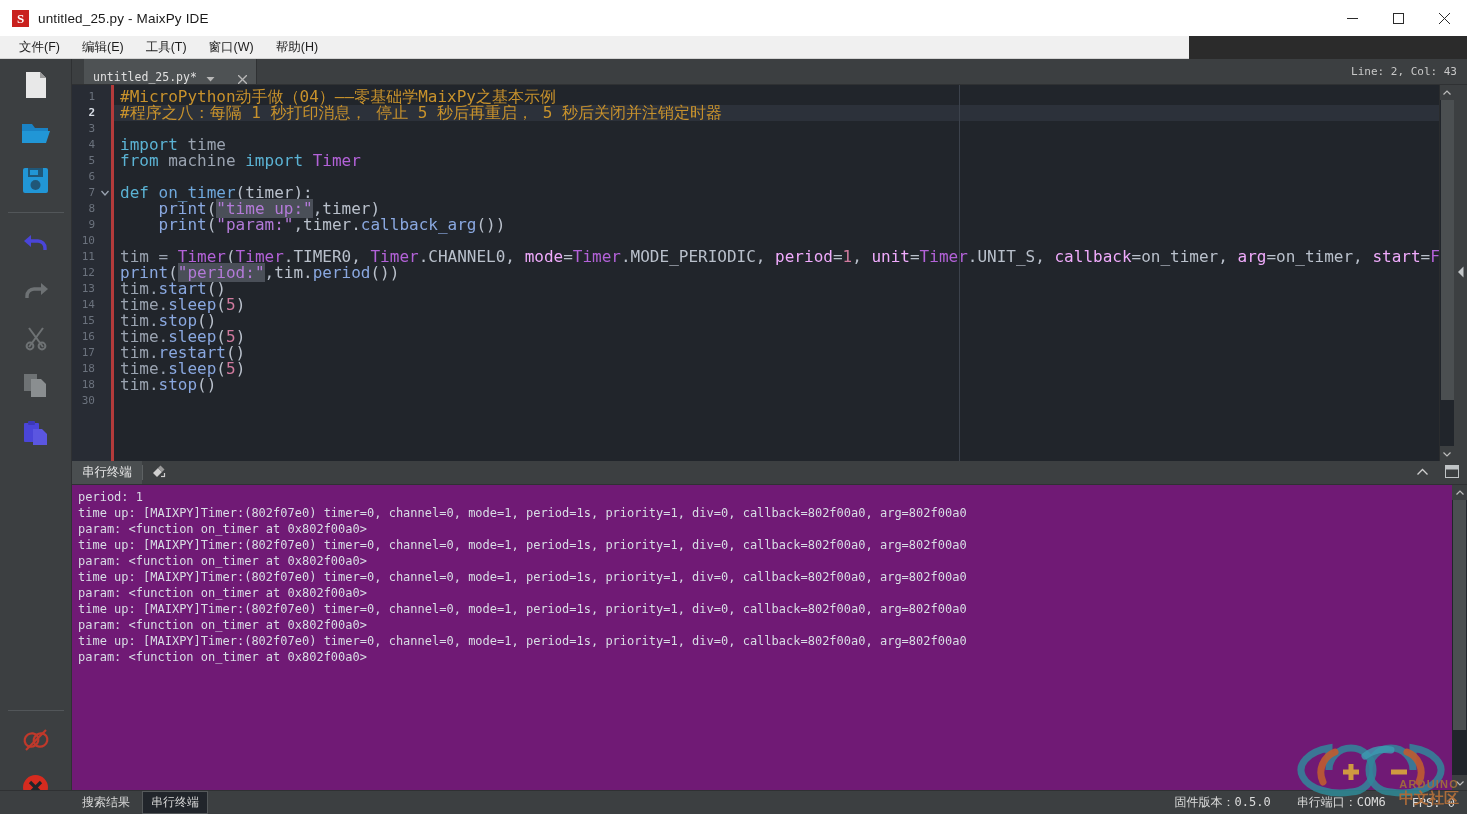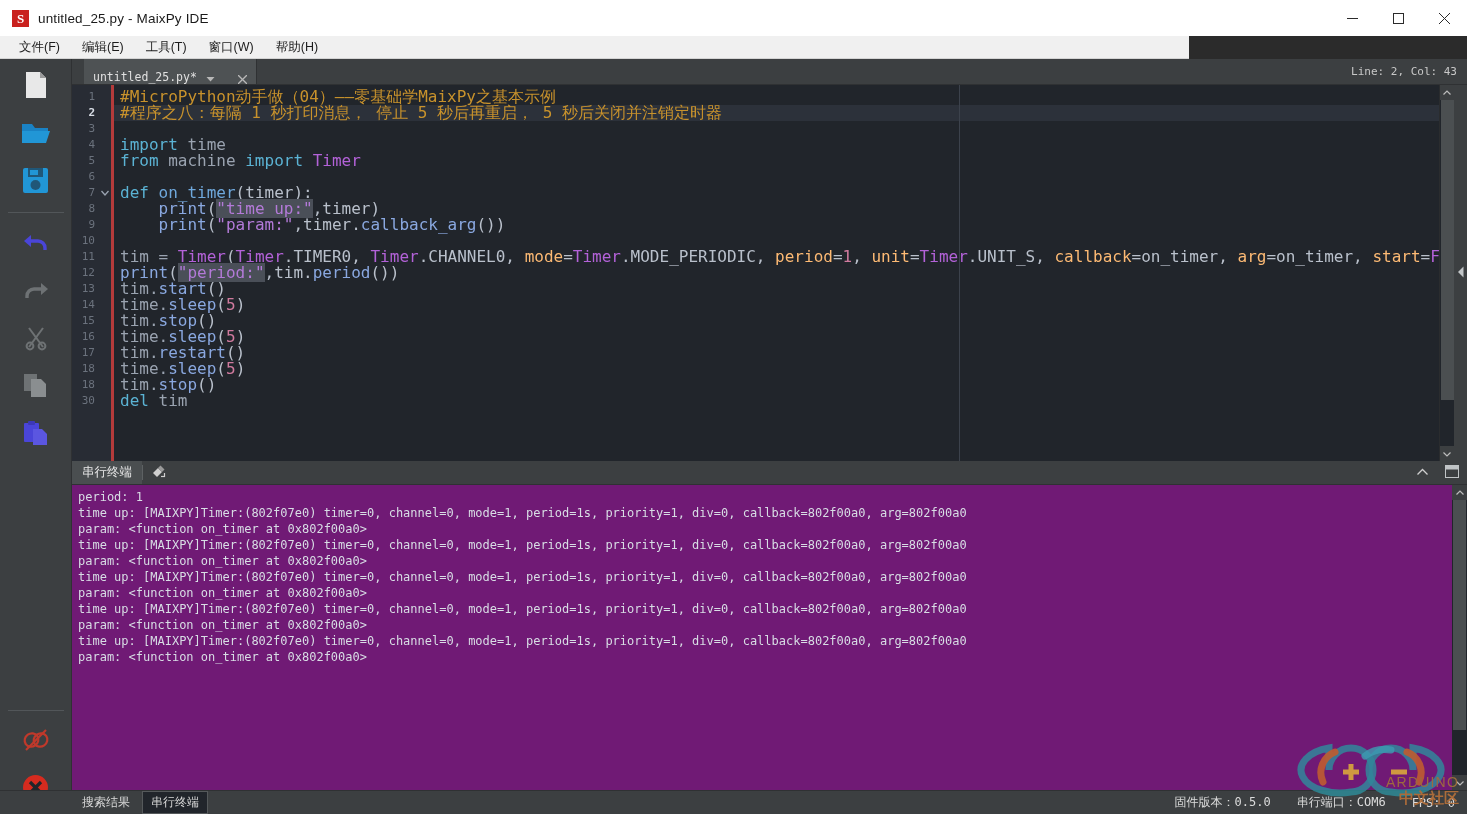--- a/index.html
+++ b/index.html
@@ -117,21 +117,21 @@
     line-height: 16px; white-space: pre; padding-left: 6px; color: #b9c0cb;
   }
   .cline.hl { background: #2c313a; }
   .c-com  { color: #c8922c; }
   .c-kw   { color: #5bb3d4; }
   .c-cls  { color: #b362d8; }
   .c-fn   { color: #8aa8e0; }
   .c-str  { color: #b37ad8; }
   .c-str-sel { color: #b37ad8; background: #4a4f58; }
   .c-num  { color: #d07a9e; }
-  .c-arg  { color: #fdba74; }
+  .c-arg  { color: #f0abfc; }
   .c-op   { color: #b9c0cb; }
   .c-id   { color: #9aa3b0; }
   .c-def  { color: #6fa8dc; }
   #ruler {
     position: absolute; top: 0; bottom: 0; left: 845px; width: 1px;
     background: #3c424c;
   }
   #v-scroll {
     position: absolute; right: 13px; top: 26px; width: 15px; height: 376px;
     background: #2f3234; border-left: 1px solid #2a2c2e;
@@ -205,21 +205,21 @@
     font-family: "DejaVu Sans Mono", monospace;
   }
 
   
   #watermark {
     position: absolute; right: 2px; bottom: 2px;
     width: 170px; height: 82px; pointer-events: none; opacity: .92;
   }
   #wm-text {
     position: absolute; right: 6px; bottom: 22px;
-    font-size: 14px; font-weight: normal; color: #a1703c;
+    font-size: 11px; font-weight: bold; color: #a1703c;
     letter-spacing: 1.2px; font-family: "Liberation Sans", sans-serif;
   }
   #wm-text2 {
     position: absolute; right: 6px; bottom: 4px;
     font-size: 15px; font-weight: bold; color: #b5703a;
   }
 </style>
 </head>
 <body>
 
@@ -429,21 +429,20 @@
           <div class="cline"> </div>
           <div class="cline"><span class="c-id">tim = </span><span class="c-cls">Timer</span><span class="c-op">(</span><span class="c-cls">Timer</span><span class="c-op">.TIMER0, </span><span class="c-cls">Timer</span><span class="c-op">.CHANNEL0, </span><span class="c-arg">mode</span><span class="c-op">=</span><span class="c-cls">Timer</span><span class="c-op">.MODE_PERIODIC, </span><span class="c-arg">period</span><span class="c-op">=</span><span class="c-num">1</span><span class="c-op">, </span><span class="c-arg">unit</span><span class="c-op">=</span><span class="c-cls">Timer</span><span class="c-op">.UNIT_S, </span><span class="c-arg">callback</span><span class="c-op">=on_timer, </span><span class="c-arg">arg</span><span class="c-op">=on_timer, </span><span class="c-arg">start</span><span class="c-op">=</span><span class="c-cls">False</span><span class="c-op">, </span><span class="c-arg">priority</span><span class="c-op">=</span><span class="c-num">1</span><span class="c-op">, </span><span class="c-arg">div</span><span class="c-op">=</span><span class="c-num">0</span><span class="c-op">)</span></div>
           <div class="cline"><span class="c-fn">print</span><span class="c-op">(</span><span class="c-str-sel">"period:"</span><span class="c-op">,tim.</span><span class="c-fn">period</span><span class="c-op">())</span></div>
           <div class="cline"><span class="c-id">tim.</span><span class="c-fn">start</span><span class="c-op">()</span></div>
           <div class="cline"><span class="c-id">time.</span><span class="c-fn">sleep</span><span class="c-op">(</span><span class="c-num">5</span><span class="c-op">)</span></div>
           <div class="cline"><span class="c-id">tim.</span><span class="c-fn">stop</span><span class="c-op">()</span></div>
           <div class="cline"><span class="c-id">time.</span><span class="c-fn">sleep</span><span class="c-op">(</span><span class="c-num">5</span><span class="c-op">)</span></div>
           <div class="cline"><span class="c-id">tim.</span><span class="c-fn">restart</span><span class="c-op">()</span></div>
           <div class="cline"><span class="c-id">time.</span><span class="c-fn">sleep</span><span class="c-op">(</span><span class="c-num">5</span><span class="c-op">)</span></div>
           <div class="cline"><span class="c-id">tim.</span><span class="c-fn">stop</span><span class="c-op">()</span></div>
-          <div class="cline"><span class="c-kw">del</span><span class="c-id"> tim</span></div>
         </div>
       </div>
 
       <div id="v-scroll">
         <div class="sc-arrow">
           <svg width="8" height="8" viewBox="0 0 8 8">
               <path d="M0.5 5.5 L4 2 L7.5 5.5" fill="none" stroke="currentColor" stroke-width="1.2"></path>
             </svg>
         </div>
         <div id="sc-track">

